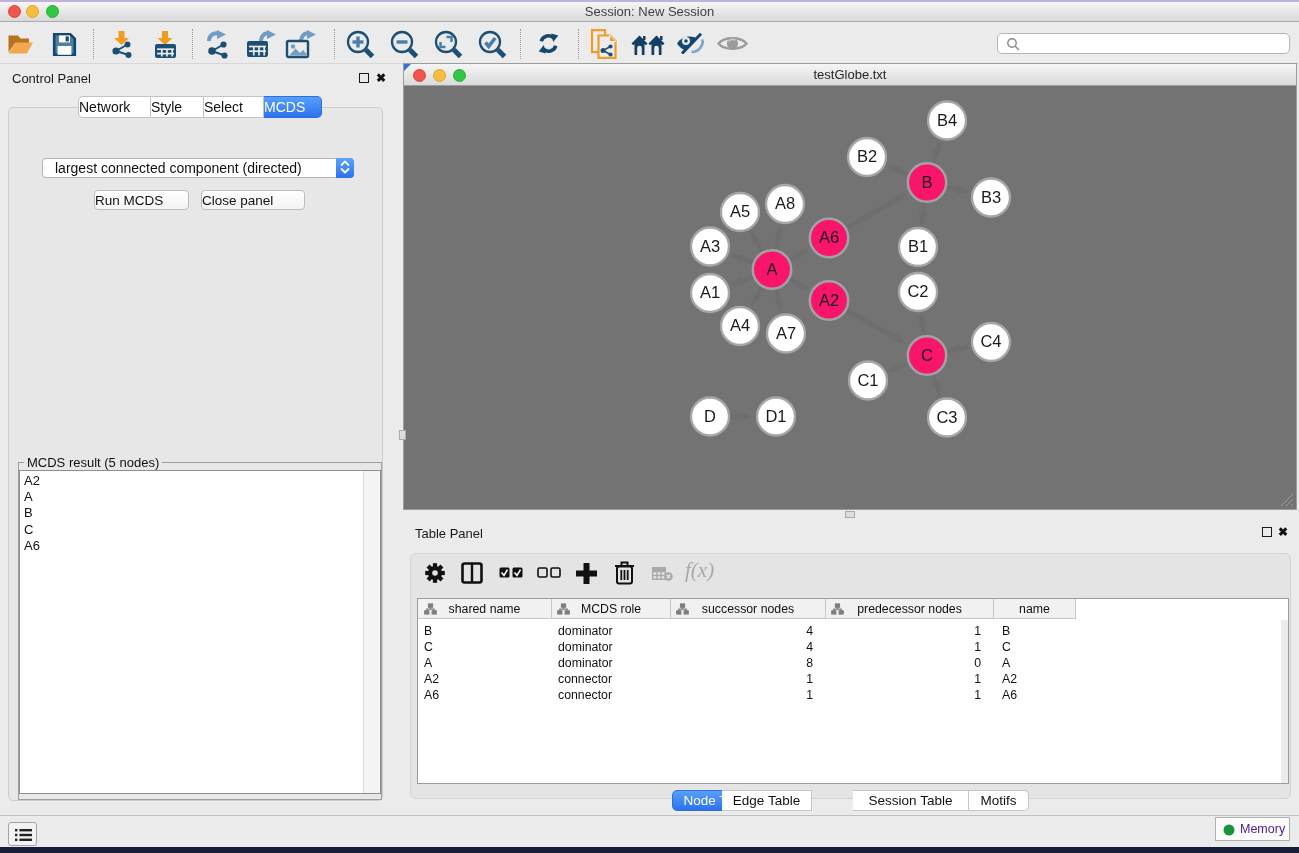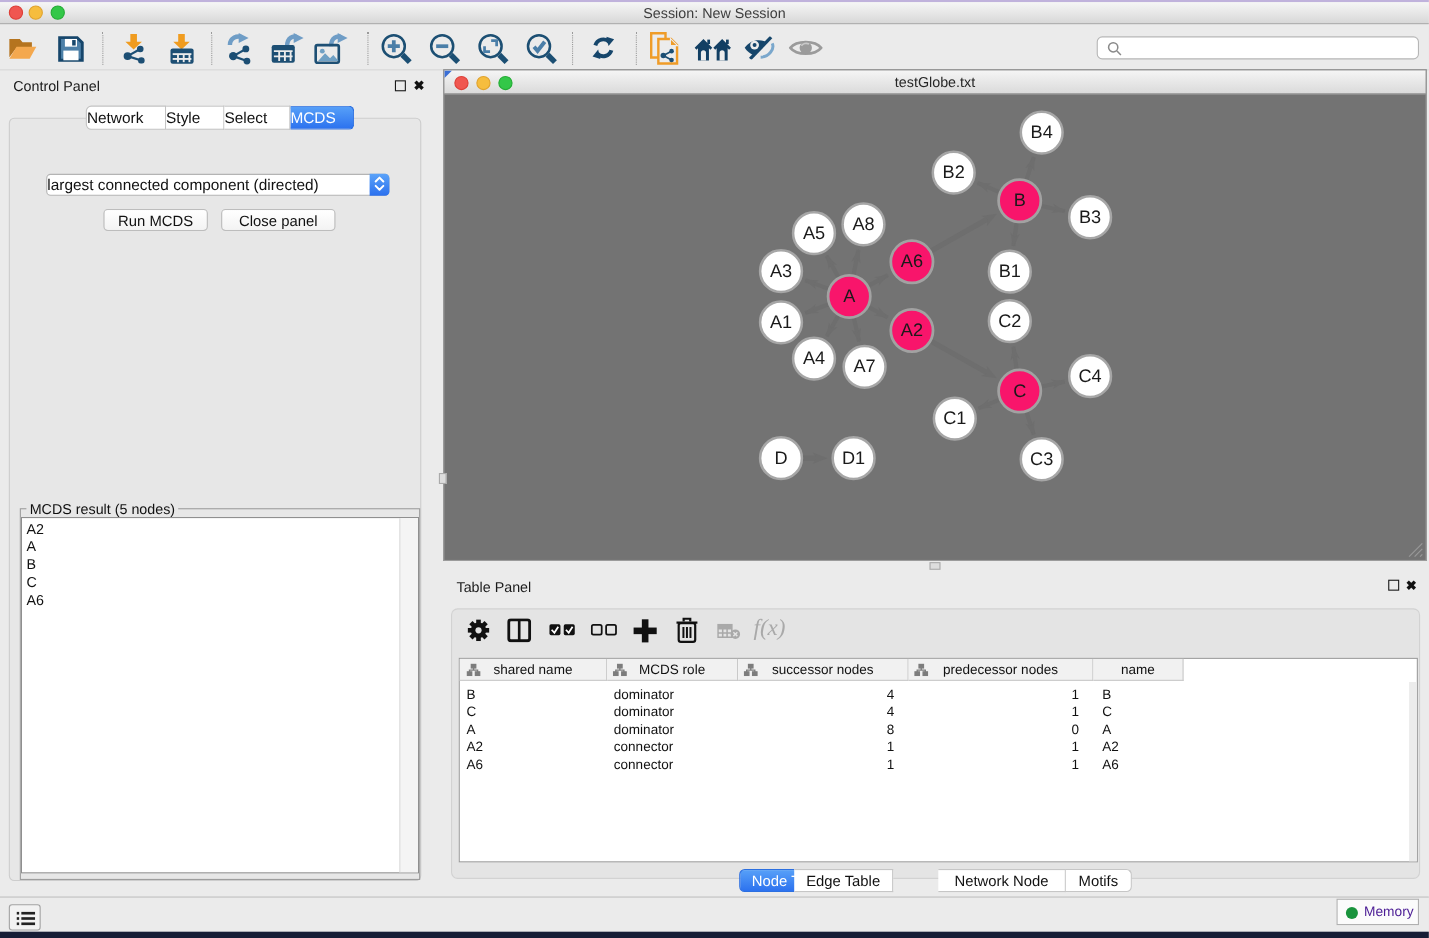--- a/index.html
+++ b/index.html
@@ -18,23 +18,23 @@
 #search svg{position:absolute;left:8px;top:3px}
 
 #cp-title{left:12px;top:71px;font-size:13px;color:#1a1a1a}
 .winbtns{font-size:12px;color:#111;font-weight:bold}
 #cp-panel{left:8px;top:107px;width:375px;height:694px;background:#e7e7e7;border:1px solid #cdcdcd;border-radius:5px}
 .seg{position:absolute;top:96px;height:22px;background:#fff;border:1px solid #c3c3c3;border-left:none;font-size:14px;color:#111;line-height:21px}
 .seg.first{border-left:1px solid #c3c3c3;border-radius:5px 0 0 5px}
 .seg.last{border-radius:0 5px 5px 0}
 .seg.sel{background:linear-gradient(#57a0f8,#2c72ef);color:#fff;border-color:#2c6fe0}
 #optlabel{left:0px;top:136px;width:391px;text-align:center;font-size:13.5px;color:#111}
-#combo{left:42px;top:158px;width:312px;height:20px;background:#fff;border:1px solid #b4b4b4;border-radius:4px;font-size:14px;line-height:18px;color:#111}
+#combo{left:42px;top:158px;width:312px;height:20px;background:#fff;border:1px solid #b4b4b4;border-radius:4px;font-size:14px;line-height:18px;padding-left:12px;color:#111}
 #combo .cap{position:absolute;right:-1px;top:-1px;width:18px;height:20px;border-radius:0 4px 4px 0;background:linear-gradient(#5ba3f9,#2b70ee);color:#fff;text-align:center}
-.btn{position:absolute;height:20px;background:linear-gradient(#ffffff,#f3f3f3);border:1px solid #bdbdbd;border-radius:4px;font-size:13.5px;text-align:center;color:#111;line-height:19px}
+.btn{position:absolute;height:20px;background:linear-gradient(#ffffff,#f3f3f3);border:1px solid #bdbdbd;border-radius:4px;font-size:13.5px;text-align:left;color:#111;line-height:19px}
 
 #fs{left:18px;top:462px;width:364px;height:338px;border:1px solid #9d9d9d}
 #fs-label{left:24px;top:455px;font-size:13px;background:#e7e7e7;padding:0 3px;color:#111}
 #listbox{left:19px;top:470px;width:362px;height:324px;background:#fff;border:1px solid #8f8f8f;font-size:13px;color:#111;padding:2px 0 0 4px;line-height:16.2px}
 #listscroll{left:363px;top:471px;width:17px;height:322px;background:#f4f4f4;border-left:1px solid #dcdcdc}
 
 #gwin{left:403px;top:63px;width:894px;height:447px;background:#737373;border:1px solid #9b9b9b}
 #gtitle{left:0;top:0;width:892px;height:22px;background:linear-gradient(#f5f5f5,#dadada);border-bottom:1px solid #9e9e9e}
 #gtitle .t{width:100%;text-align:center;font-size:13px;color:#262626;line-height:22px}
 
@@ -453,21 +453,21 @@
   <div class="th" style="left:576px;width:82px">name</div>
   <div class="tr" style="left:6px;top:24px">B<br>C<br>A<br>A2<br>A6</div>
   <div class="tr" style="left:140px;top:24px">dominator<br>dominator<br>dominator<br>connector<br>connector</div>
   <div class="tr num" style="left:253px;top:24px;width:142px">4<br>4<br>8<br>1<br>1</div>
   <div class="tr num" style="left:408px;top:24px;width:155px">1<br>1<br>0<br>1<br>1</div>
   <div class="tr" style="left:584px;top:24px">B<br>C<br>A<br>A2<br>A6</div>
   <div style="position:absolute;right:0;top:21px;width:7px;height:163px;background:#ececec"></div>
 </div>
 <div class="btab first sel" style="left:672px;width:91px">Node Table</div>
 <div class="btab" style="left:722px;width:90px">Edge Table</div>
-<div class="btab" style="left:853px;width:116px">Network Node</div>
+<div class="btab" style="left:853px;width:116px">Session Table</div>
 <div class="btab last" style="left:969px;width:60px">Motifs</div>
 
 <div class="abs" id="status"></div>
 <div class="abs" id="listbtn">
       <svg style="position:absolute;left:6px;top:5px" width="17" height="14" viewBox="0 0 17 14">
         <g fill="#222">
           <rect x="0" y="1" width="2.4" height="2.4"></rect>
           <rect x="0" y="5.8" width="2.4" height="2.4"></rect>
           <rect x="0" y="10.6" width="2.4" height="2.4"></rect>
           <rect x="4.4" y="1" width="12.6" height="2.4"></rect>

